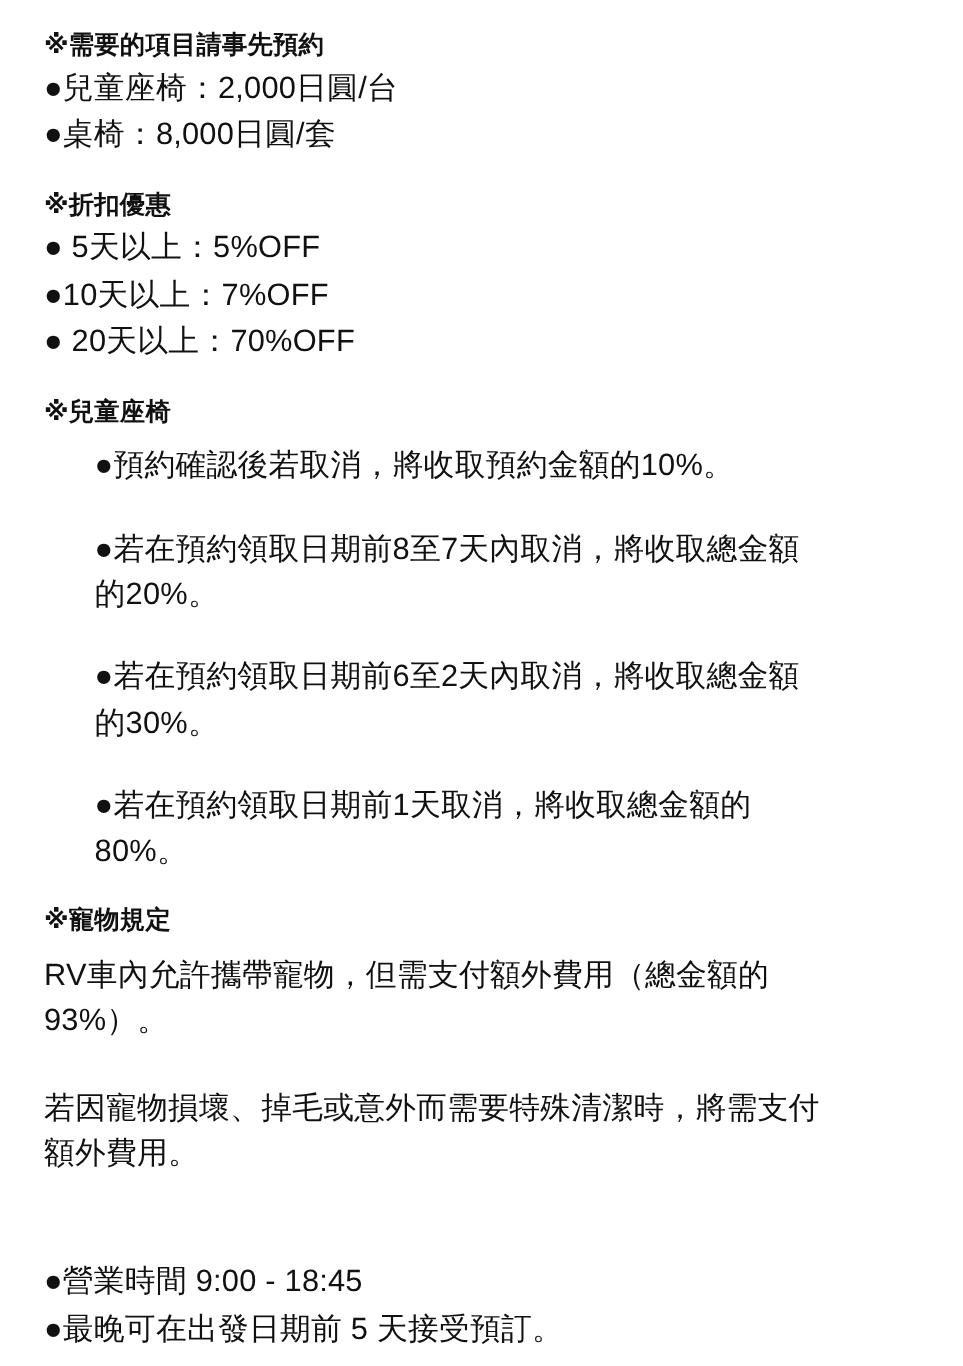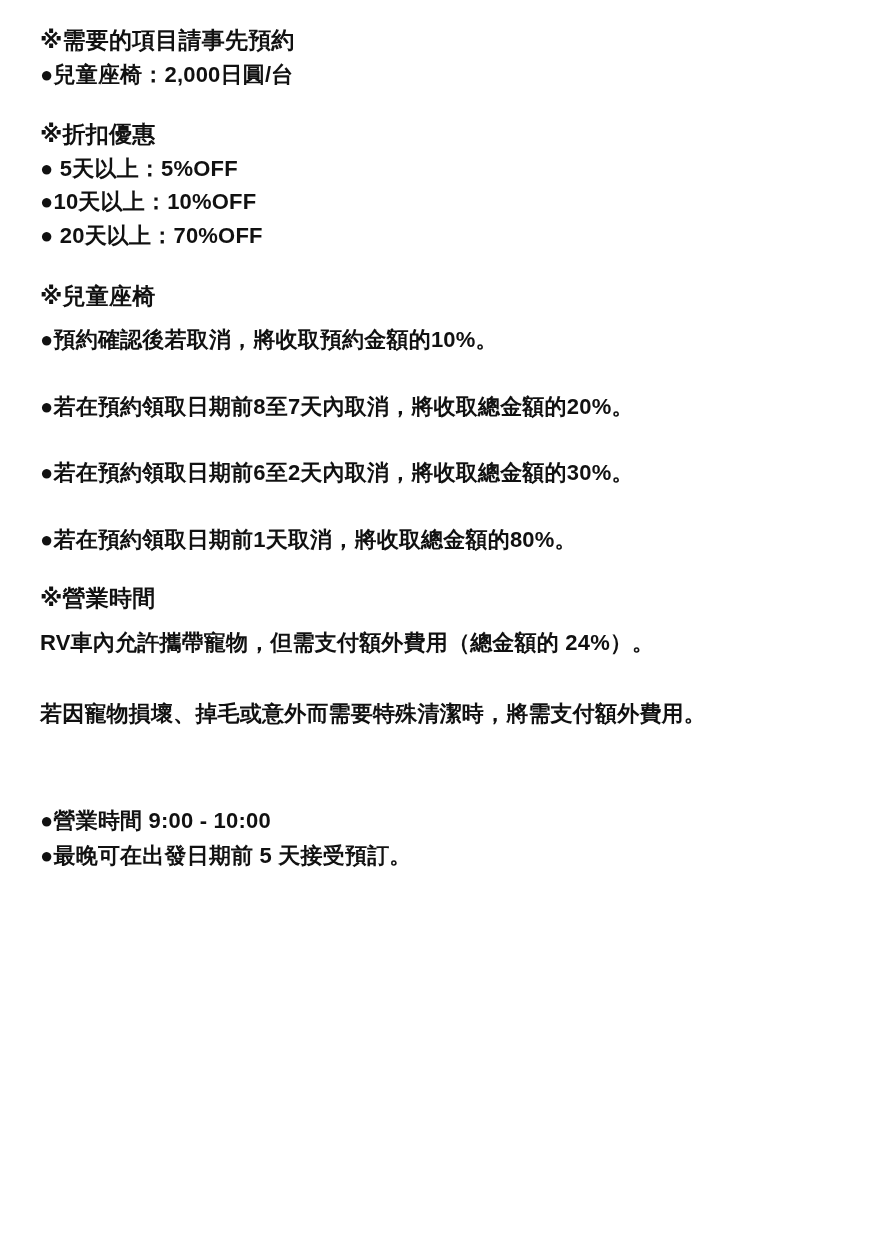--- a/index.html
+++ b/index.html
@@ -25,35 +25,35 @@
     margin: 0;
   }
   .section-heading {
     font-size: 23px;
     font-weight: bold;
     line-height: 1.42;
     margin: 0 0 2px 0;
     letter-spacing: 0.2px;
   }
   .line {
-    font-size: 22px;
+    font-size: 28px;
     line-height: 1.48;
     margin: 0;
     letter-spacing: 0.2px;
-    font-weight: bold;
   }
   .gap-sm { height: 10px; }
   .gap-md { height: 26px; }
   .gap-lg { height: 34px; }
 
   
   .block-items .line { margin-bottom: 1px; }
 
   .spaced .line {
     margin-bottom: 34px;
+    margin-left: 46px;
   }
   .spaced .line:last-child {
     margin-bottom: 0;
   }
 
   .pet .line {
     margin-bottom: 38px;
   }
   .pet .line:last-child {
     margin-bottom: 15px;
@@ -65,61 +65,62 @@
 </style>
 </head>
 <body>
 
 <div class="page">
 
   <div class="section">
     <div class="section-heading">※需要的項目請事先預約</div>
     <div class="block-items">
       <p class="line">●兒童座椅：2,000日圓/台</p>
+      <p class="line">●桌椅：8,000日圓/套</p>
     </div>
   </div>
 
   <div class="gap-md"></div>
 
   <div class="section">
     <div class="section-heading">※折扣優惠</div>
     <div class="block-items">
       <p class="line">● 5天以上：5%OFF</p>
-      <p class="line">●10天以上：10%OFF</p>
+      <p class="line">●10天以上：7%OFF</p>
       <p class="line">● 20天以上：70%OFF</p>
     </div>
   </div>
 
   <div class="gap-md"></div>
 
   <div class="section">
     <div class="section-heading">※兒童座椅</div>
     <div class="gap-sm"></div>
     <div class="spaced">
       <p class="line">●預約確認後若取消，將收取預約金額的10%。</p>
       <p class="line">●若在預約領取日期前8至7天內取消，將收取總金額的20%。</p>
       <p class="line">●若在預約領取日期前6至2天內取消，將收取總金額的30%。</p>
       <p class="line">●若在預約領取日期前1天取消，將收取總金額的80%。</p>
     </div>
   </div>
 
   <div class="gap-md"></div>
 
   <div class="section">
-    <div class="section-heading">※營業時間</div>
+    <div class="section-heading">※寵物規定</div>
     <div class="gap-sm"></div>
     <div class="pet">
-      <p class="line">RV車內允許攜帶寵物，但需支付額外費用（總金額的 24%）。</p>
+      <p class="line">RV車內允許攜帶寵物，但需支付額外費用（總金額的 93%）。</p>
       <p class="line">若因寵物損壞、掉毛或意外而需要特殊清潔時，將需支付額外費用。</p>
     </div>
   </div>
 
   <div class="gap-lg"></div>
   <div class="gap-md"></div>
 
   <div class="section">
     <div class="hours">
-      <p class="line">●營業時間 9:00 - 10:00</p>
+      <p class="line">●營業時間 9:00 - 18:45</p>
       <p class="line">●最晚可在出發日期前 5 天接受預訂。</p>
     </div>
   </div>
 
 </div>
 
 </body></html>

